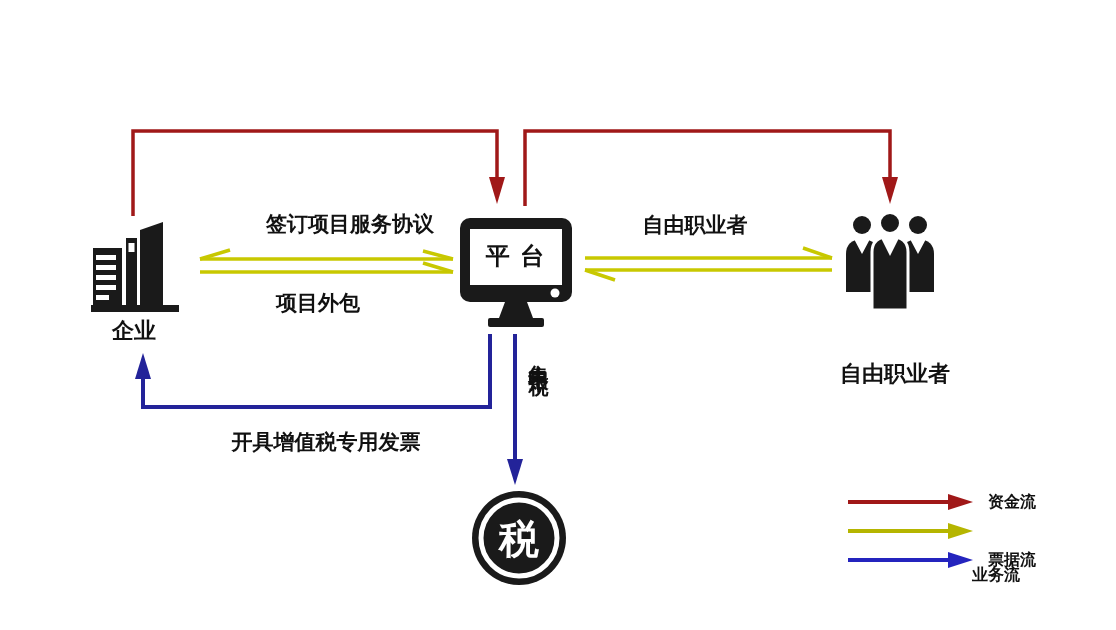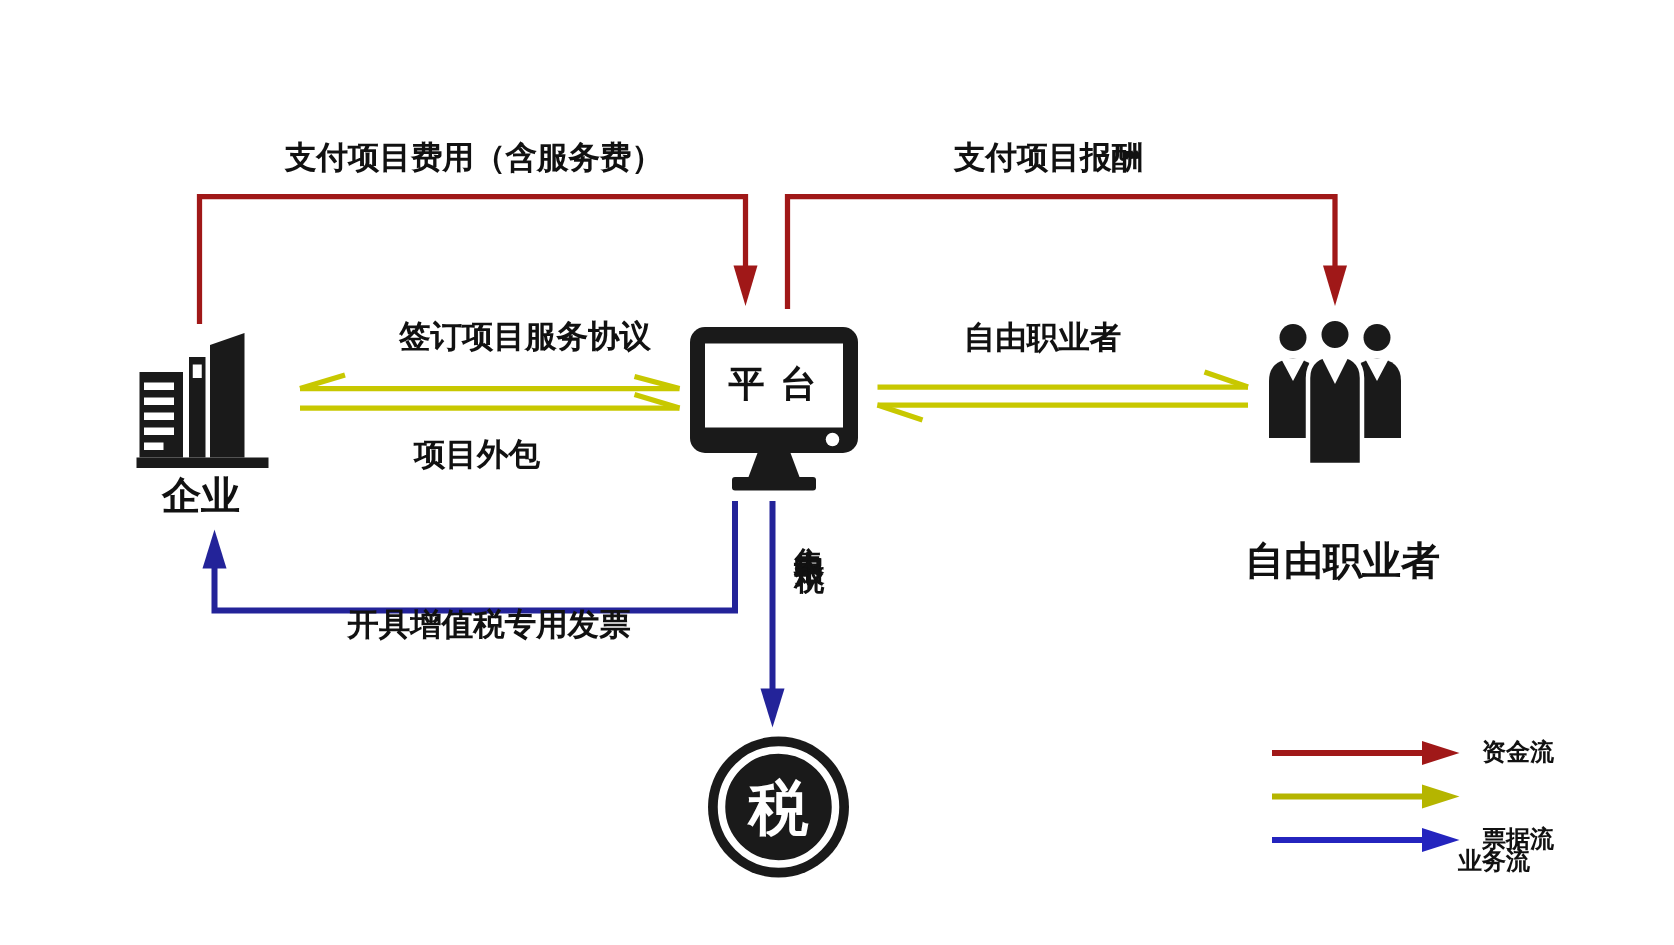--- a/index.html
+++ b/index.html
@@ -6,21 +6,21 @@
   #canvas{
     position:relative;width:1116px;height:630px;background:#ffffff;
     font-family:"Liberation Sans","DejaVu Sans",sans-serif;overflow:hidden;
   }
   #wires{position:absolute;left:0;top:0;width:1116px;height:630px;}
   .icon-svg{position:absolute;}
   .lbl{
     position:absolute;transform:translate(-50%,-50%);
     font-weight:700;color:#111;white-space:nowrap;font-size:21px;
   }
-  .lbl-node{font-size:26px;}
+  .lbl-node{font-size:22px;}
   .lbl-screen{font-size:24px;letter-spacing:2px;}
   .lbl-tax{font-size:40px;color:#ffffff;}
   .lbl-vertical{
     position:absolute;writing-mode:vertical-rl;text-orientation:upright;
     font-weight:700;color:#111;font-size:20px;letter-spacing:2px;line-height:20px;
   }
   .legend-label{
     position:absolute;transform:translate(0,-50%);
     font-weight:700;color:#111;font-size:16px;white-space:nowrap;
   }
@@ -122,26 +122,24 @@
       <path d="M32,100 L32,42 Q32,27 50,26 Q68,27 68,42 L68,100 Z"></path>
     </g>
     <polygon points="40,26 60,26 50,46" fill="#ffffff"></polygon>
   </svg>
 
   <svg class="icon-svg" style="left:471px;top:490px;" width="96" height="96" viewBox="0 0 96 96">
     <circle cx="48" cy="48" r="47" fill="#1A1A1A"></circle>
     <circle cx="48" cy="48" r="38" fill="none" stroke="#ffffff" stroke-width="5"></circle>
   </svg>
 
-  <div class="lbl" style="left:316px;top:105px;">支付项目费用（含服务费）</div>
-  <div class="lbl" style="left:699px;top:105px;">支付项目报酬</div>
   <div class="lbl" style="left:330px;top:224px;margin-left:20px;">签订项目服务协议</div>
   <div class="lbl" style="left:318px;top:303px;">项目外包</div>
   <div class="lbl" style="left:695px;top:225px;">自由职业者</div>
-  <div class="lbl" style="left:326px;top:416px;font-family:Liberation Mono, monospace;">开具增值税专用发票</div>
+  <div class="lbl" style="left:326px;top:442px;font-family:Liberation Mono, monospace;">开具增值税专用发票</div>
   <div class="lbl-vertical" style="left:529px;top:349px;">集中申报个税</div>
 
   <div class="lbl lbl-node" style="left:134px;top:331px;">企业</div>
   <div class="lbl lbl-screen" style="left:516px;top:256px;text-align:right;">平 台</div>
   <div class="lbl lbl-node" style="left:895px;top:331px;margin-top:43px;">自由职业者</div>
   <div class="lbl lbl-tax" style="left:519px;top:539px;">税</div>
 
   <div class="legend-label" style="left:988px;top:502px;">资金流</div>
   <div class="legend-label" style="left:972px;top:531px;margin-top:44px;">业务流</div>
   <div class="legend-label" style="left:988px;top:560px;">票据流</div>

